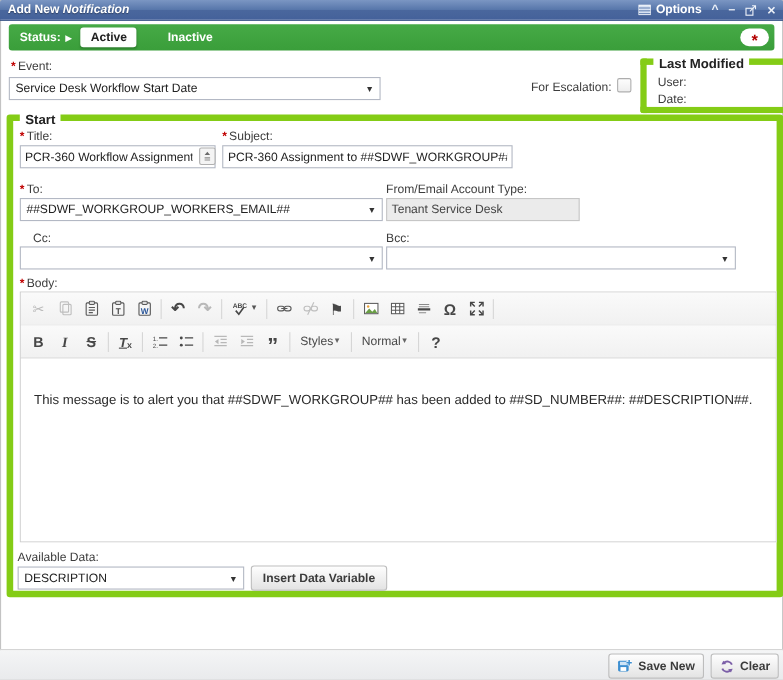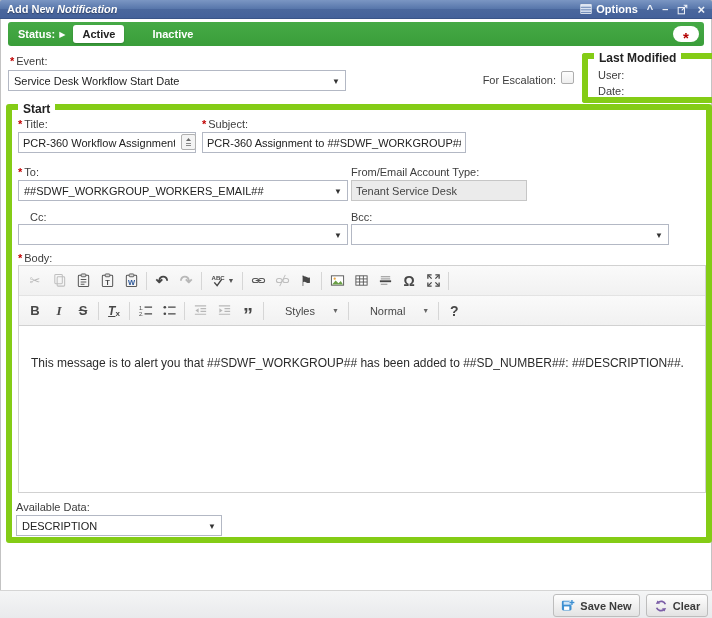--- a/index.html
+++ b/index.html
@@ -75,21 +75,21 @@
   .tbar { background:linear-gradient(#fafafa,#f1f1f1); padding:1px 4px; border-bottom:1px solid #e3e3e3; }
   .tbar2 { border-bottom:1px solid #d1d1d1; }
   .trow { display:flex; align-items:center; height:27px; }
   .tbtn {
     min-width:24px; height:24px; display:flex; align-items:center; justify-content:center;
     border-radius:2px; cursor:pointer; color:#474747; padding:0 2px;
   }
   .tsep { width:1px; height:18px; background:#d6d6d6; margin:0 3px; flex:none; }
   .dis { opacity:.35; }
   .gtxt { font-size:13px; line-height:1; }
-  .combo { display:flex; align-items:center; gap:17px; padding:0 6px; cursor:pointer; color:#484848;margin-left:12px; }
+  .combo { display:flex; align-items:center; gap:0; padding:0 6px; cursor:pointer; color:#484848; }
   .combo .ccaret { font-size:7px; color:#666; }
   .edit-content { flex:1; background:#fff; padding:28px 10px 0 10px; font-size:12px; color:#2b2b2b; }
   .edit-content p { margin:2px; }
   .pathbar {
     height:22px; background:linear-gradient(#f7f7f7,#efefef); border-top:1px solid #d1d1d1;
     display:flex; align-items:center; padding:0 10px; gap:10px; position:relative;
   }
   .pathbar .pel { font-weight:bold; color:#555; cursor:pointer; }
   .resize-grip {
     position:absolute; right:3px; bottom:3px; width:0; height:0;
@@ -381,20 +381,23 @@
     <div class="edit-content">
       <p>This message is to alert you that ##SDWF_WORKGROUP## has been added to ##SD_NUMBER##: ##DESCRIPTION##.</p>
     </div>
   </div>
 
   <div class="lbl" style="left:4px; top:391px;">Available Data:</div>
   <div class="sel" style="left:4px; top:405px; width:206px;">
     <span>DESCRIPTION</span>
     <span class="caret">▼</span>
   </div>
+  <div class="gbtn" style="left:216px; top:404px; width:124px; height:23px;">
+    <span>Insert Data Variable</span>
+  </div>
 </div>
 
 <div class="footer">
   <div class="gbtn" style="left:553px; top:3px; width:87px; height:23px;">
     <span>
       <svg width="14" height="14" viewBox="0 0 16 16">
           <rect x="1" y="2" width="11" height="11" rx="1.5" fill="#3d8fd1"></rect>
           <rect x="3" y="3" width="7" height="3.5" fill="#cfe5f7"></rect>
           <rect x="3.5" y="8.5" width="6" height="4" fill="#fff"></rect>
           <g stroke="#fff" stroke-width="3">

